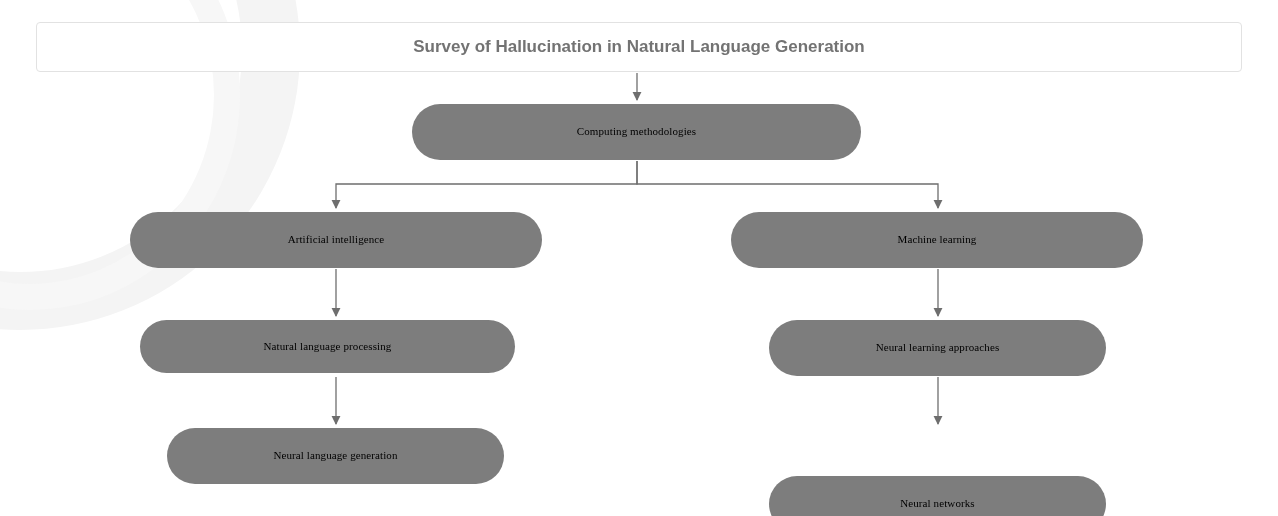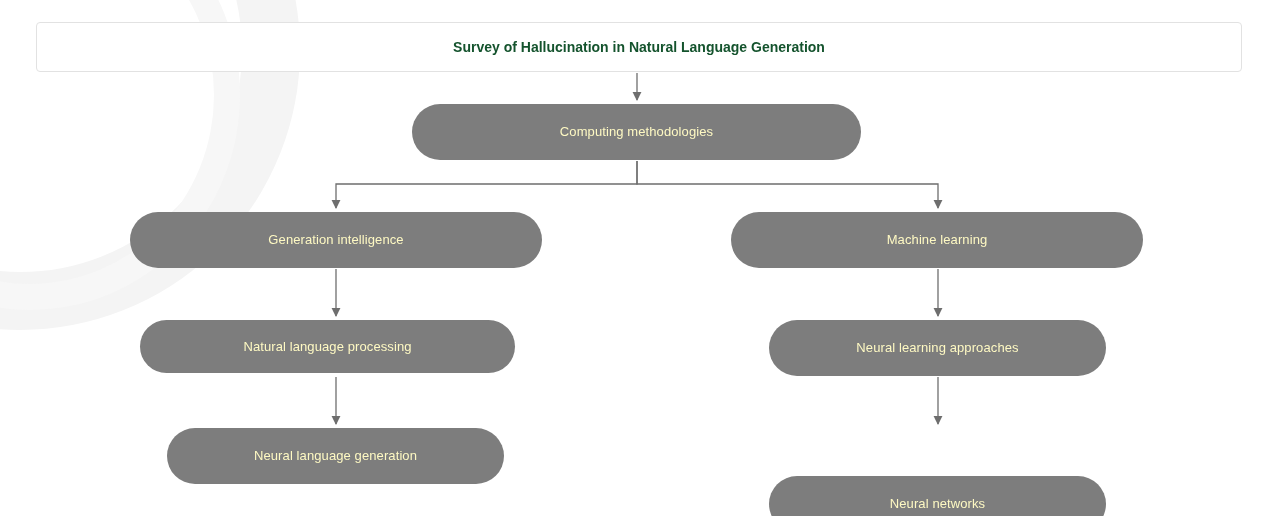--- a/index.html
+++ b/index.html
@@ -63,32 +63,33 @@
     align-items: center;
     justify-content: center;
     text-align: center;
     z-index: 3;
   }
 
   .title-node {
     background: #ffffff;
     border: 1px solid #e2e2e2;
     border-radius: 4px;
-    color: #14532d;
-    font-size: 14px;
+    color: #737373;
+    font-size: 17px;
     font-weight: bold;
   }
 
   .pill-node {
     background: #7d7d7d;
     border-radius: 34px;
-    color: #fef9c3;
-    font-size: 13px;
+    color: #000000;
+    font-size: 11px;
     font-weight: normal;
     letter-spacing: 0.1px;
+    font-family: Liberation Serif, serif;
   }
 
   .node-label {
     padding: 0 16px;
     line-height: 1.2;
   }
 </style>
 </head>
 <body>
 
@@ -123,21 +124,21 @@
 
   <div class="node title-node" style="left:36px; top:22px; width:1206px; height:50px;">
     <span class="node-label">Survey of Hallucination in Natural Language Generation</span>
   </div>
 
   <div class="node pill-node" style="left:412px; top:104px; width:449px; height:56px;">
     <span class="node-label">Computing methodologies</span>
   </div>
 
   <div class="node pill-node" style="left:130px; top:212px; width:412px; height:56px;">
-    <span class="node-label">Generation intelligence</span>
+    <span class="node-label">Artificial intelligence</span>
   </div>
 
   <div class="node pill-node" style="left:731px; top:212px; width:412px; height:56px;">
     <span class="node-label">Machine learning</span>
   </div>
 
   <div class="node pill-node" style="left:140px; top:320px; width:375px; height:53px;">
     <span class="node-label">Natural language processing</span>
   </div>
 

